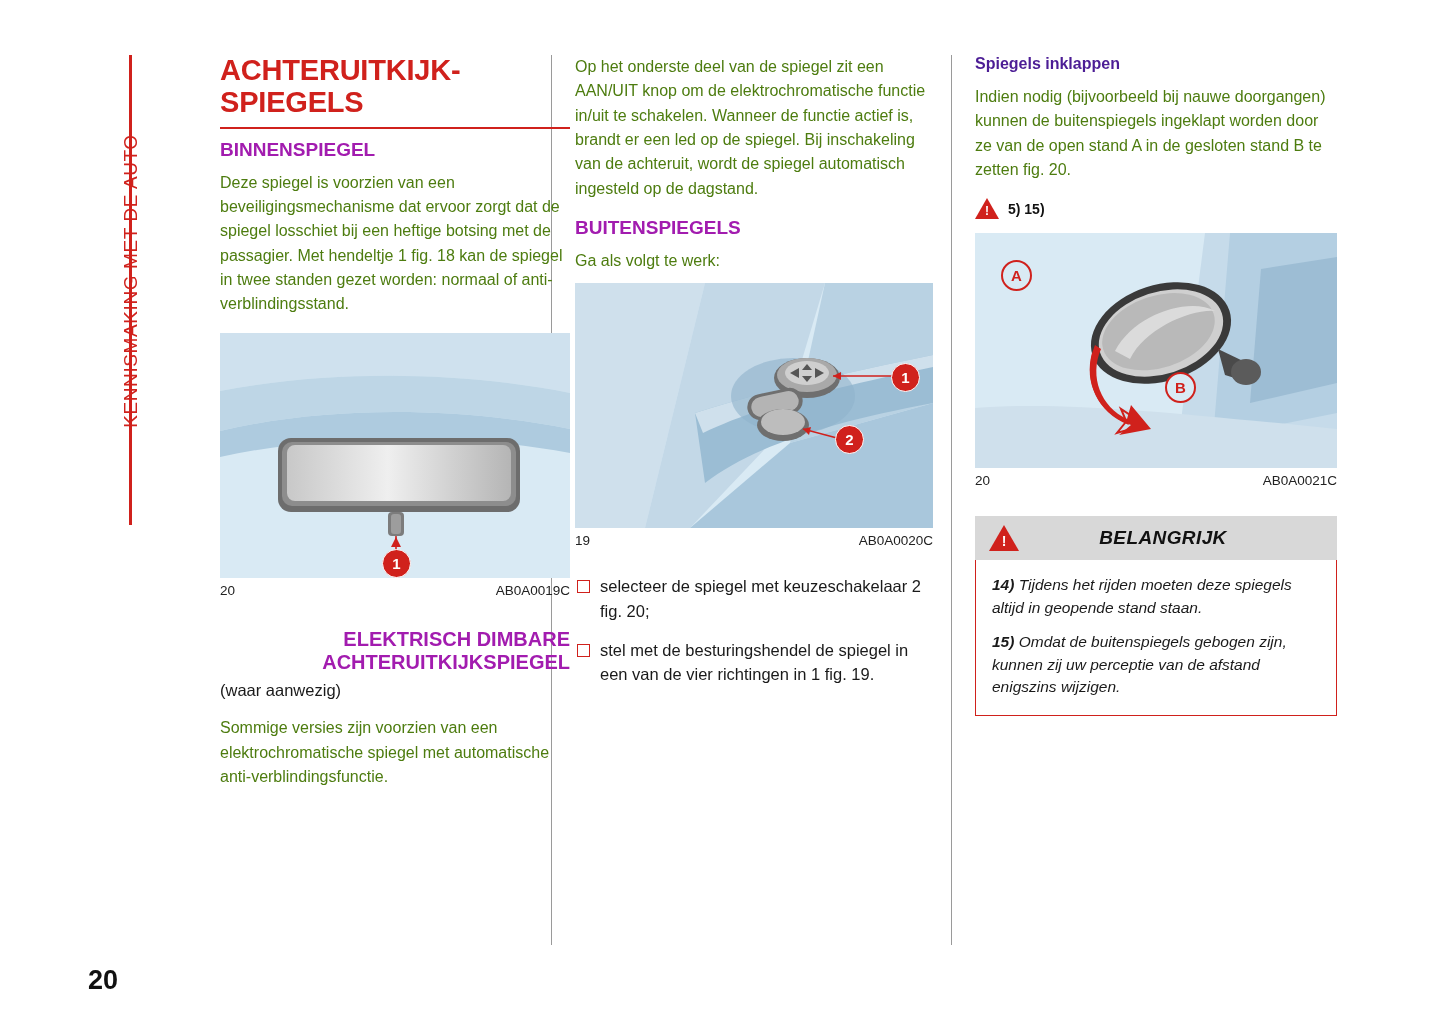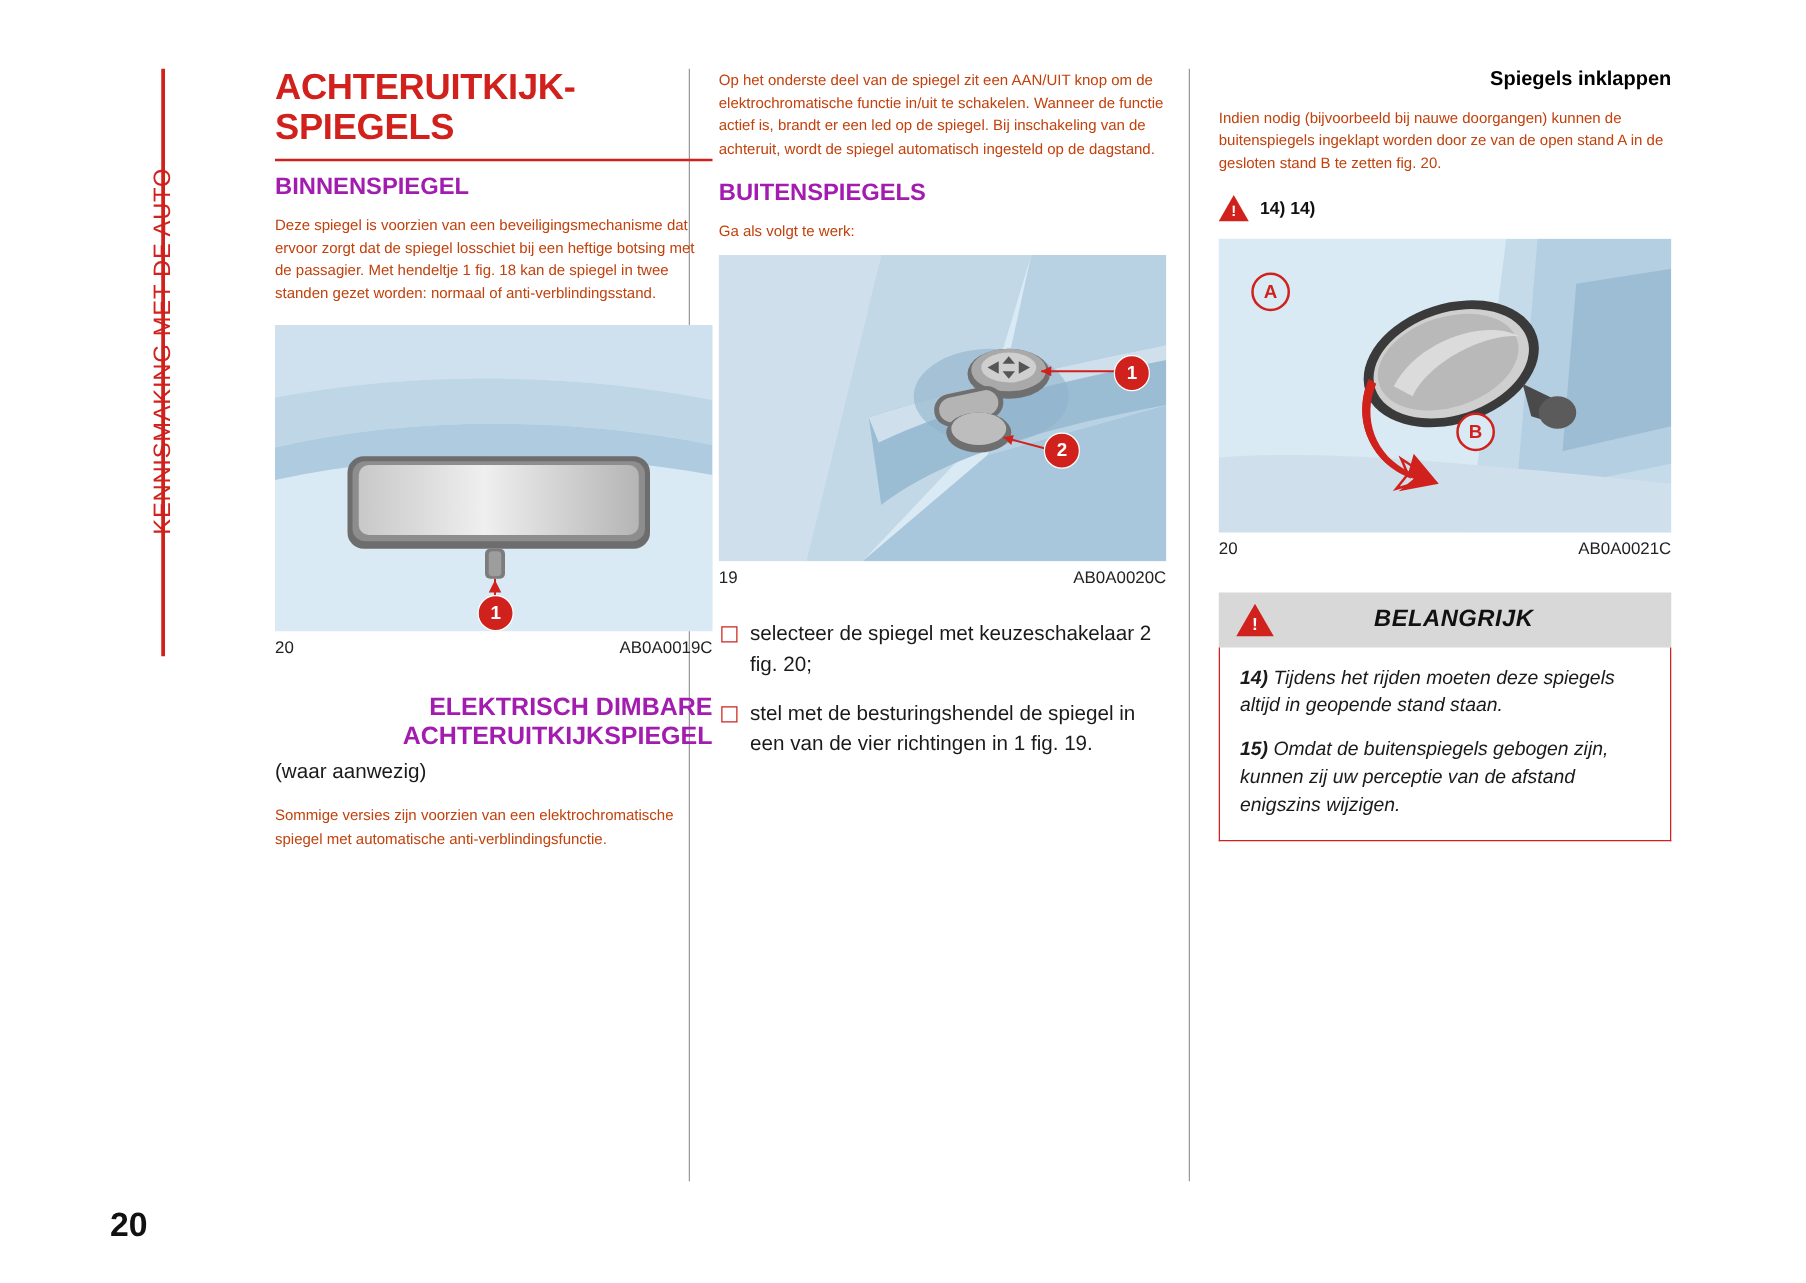--- a/index.html
+++ b/index.html
@@ -83,31 +83,30 @@
     color: #a21caf;
     font-size: 19px;
     font-weight: bold;
     margin: 0 0 10px 0;
     line-height: 1.15;
   }
   h2.sub.big {
     font-size: 20px;
   }
   h3.subred {
-    color: #000000;
+    color: #4c1d95;
     font-size: 16px;
     font-weight: bold;
     margin: 0 0 12px 0;
-    text-align: right;
   }
   p.body {
-    font-size: 12px;
+    font-size: 16px;
     line-height: 1.52;
     margin: 0 0 16px 0;
-    color: #c2410c;
+    color: #4d7c0f;
   }
   p.tight { margin-bottom: 10px; }
   .note-inline {
     font-size: 16.5px;
     line-height: 1.5;
     margin: -6px 0 14px 0;
   }
 
   
   .figure {
@@ -382,21 +381,21 @@
       </div>
     </div>
   </div>
 
   <div class="col col-3">
     <h3 class="subred">Spiegels inklappen</h3>
     <p class="body">Indien nodig (bijvoorbeeld bij nauwe doorgangen) kunnen de buitenspiegels ingeklapt worden door ze van de open stand A in de gesloten stand B te zetten fig. 20.</p>
 
     <div class="warn-refs">
       <div class="warn-tri"></div>
-      <div class="refs">14) 14)</div>
+      <div class="refs">5) 15)</div>
     </div>
 
     <div class="figure">
       <div class="fig-img" style="width:362px;height:235px;">
         <svg width="362" height="235" viewBox="0 0 362 235">
           <rect x="0" y="0" width="362" height="235" fill="#d9eaf4"></rect>
 
           <path d="M230,0 L362,0 L362,235 L200,235 Z" fill="#c6dbea"></path>
           <path d="M255,0 L362,0 L362,180 L238,205 Z" fill="#b4cfe2"></path>
           <path d="M286,36 L362,24 L362,150 L275,170 Z" fill="#9dbdd4"></path>

